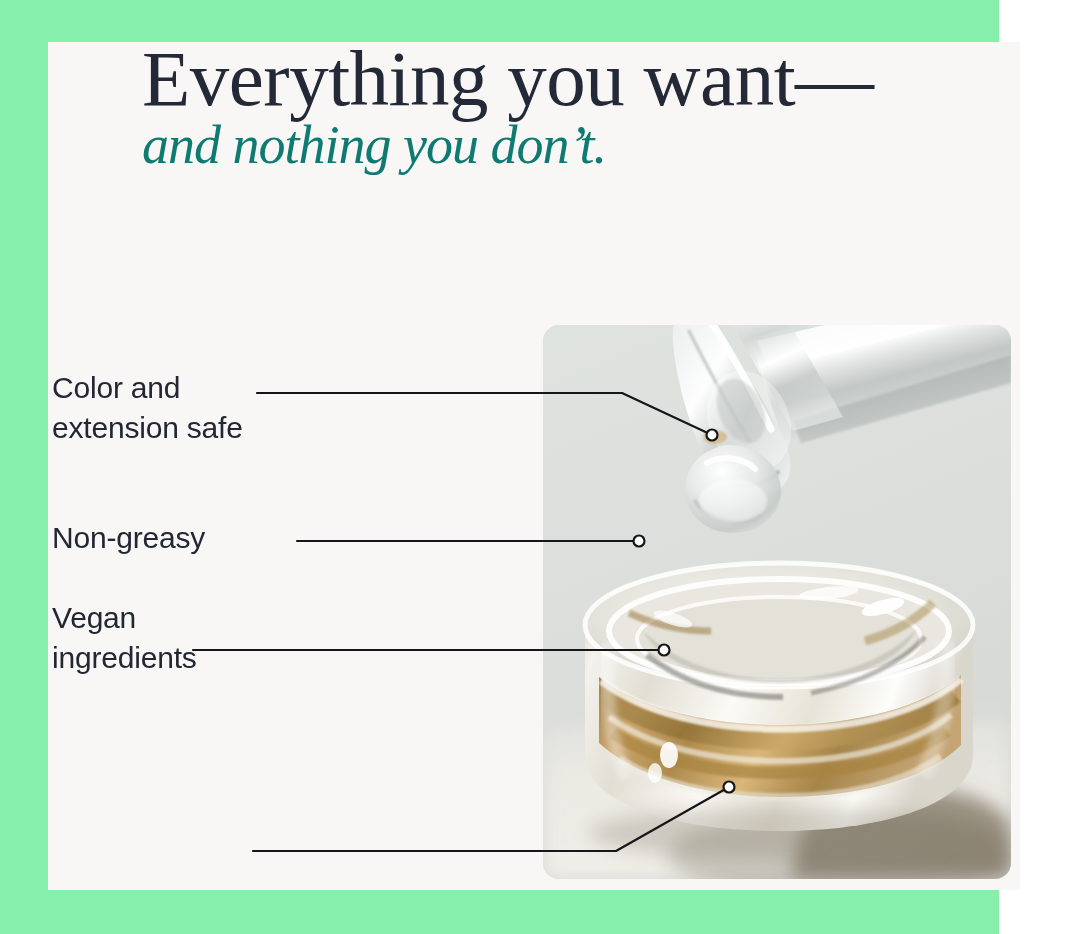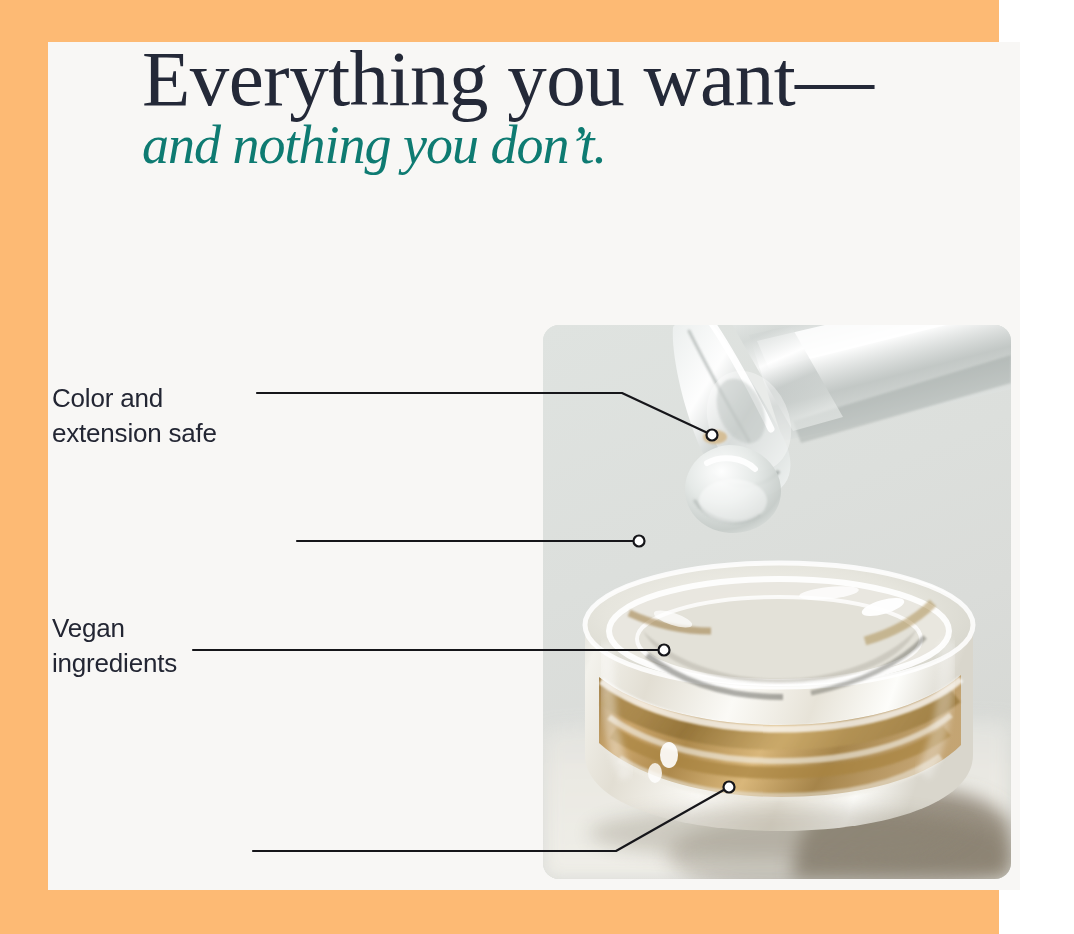--- a/index.html
+++ b/index.html
@@ -13,21 +13,21 @@
     height: 934px;
     overflow: hidden;
     font-family: "Liberation Sans", sans-serif;
     -webkit-font-smoothing: antialiased;
   }
 
   #stage {
     position: relative;
     width: 999px;
     height: 934px;
-    background: #fdba74;
+    background: #86efac;
   }
 
   
   #panel {
     position: absolute;
     left: 48px;
     top: 42px;
     width: 972px;
     height: 848px;
     background: #f8f7f5;
@@ -71,26 +71,25 @@
     border-radius: 16px;
     overflow: hidden;
     background: #dde1de;
   }
   #photo svg { display: block; }
 
   
   .callout-label {
     position: absolute;
     font-family: "Liberation Sans", sans-serif;
-    font-size: 26px;
+    font-size: 30px;
     line-height: 1.33;
     color: #232633;
     white-space: pre-line;
     letter-spacing: -0.2px;
-    margin-top: 13px;
   }
   #label-0 { left: 52px; top: 368px; }
   #label-1 { left: 52px; top: 518px; }
   #label-2 { left: 52px; top: 598px; }
   #label-3 { left: 52px; top: 770px; }
 
   
   #leaders {
     position: absolute;
     left: 0;
@@ -273,20 +272,21 @@
         <path d="M64,318 C64,360 64,416 84,452" stroke="#ffffff" stroke-width="14" fill="none" opacity="0.35" filter="url(#blurM)"></path>
         <path d="M404,316 C406,360 400,414 380,450" stroke="#ffffff" stroke-width="16" fill="none" opacity="0.3" filter="url(#blurM)"></path>
       </g>
 
       <ellipse cx="236" cy="508" rx="190" ry="26" fill="#8d8573" opacity="0.32" filter="url(#blurS)"></ellipse>
     </svg>
   </div>
 
   <div class="callout-label" id="label-0">Color and
 extension safe</div>
+  <div class="callout-label" id="label-1">Non-greasy</div>
   <div class="callout-label" id="label-2">Vegan
 ingredients</div>
 
   <svg id="leaders" viewBox="0 0 1074 934">
     <g id="leader-group">
         <path d="M257,393 L622,393 L712,435" fill="none" stroke="#16161a" stroke-width="2.2" stroke-linecap="round" stroke-linejoin="round"></path>
         <circle cx="712" cy="435" r="5.5" fill="#ffffff" stroke="#16161a" stroke-width="2.2"></circle>
         <path d="M297,541 L639,541" fill="none" stroke="#16161a" stroke-width="2.2" stroke-linecap="round" stroke-linejoin="round"></path>
         <circle cx="639" cy="541" r="5.5" fill="#ffffff" stroke="#16161a" stroke-width="2.2"></circle>
         <path d="M193,650 L664,650" fill="none" stroke="#16161a" stroke-width="2.2" stroke-linecap="round" stroke-linejoin="round"></path>

